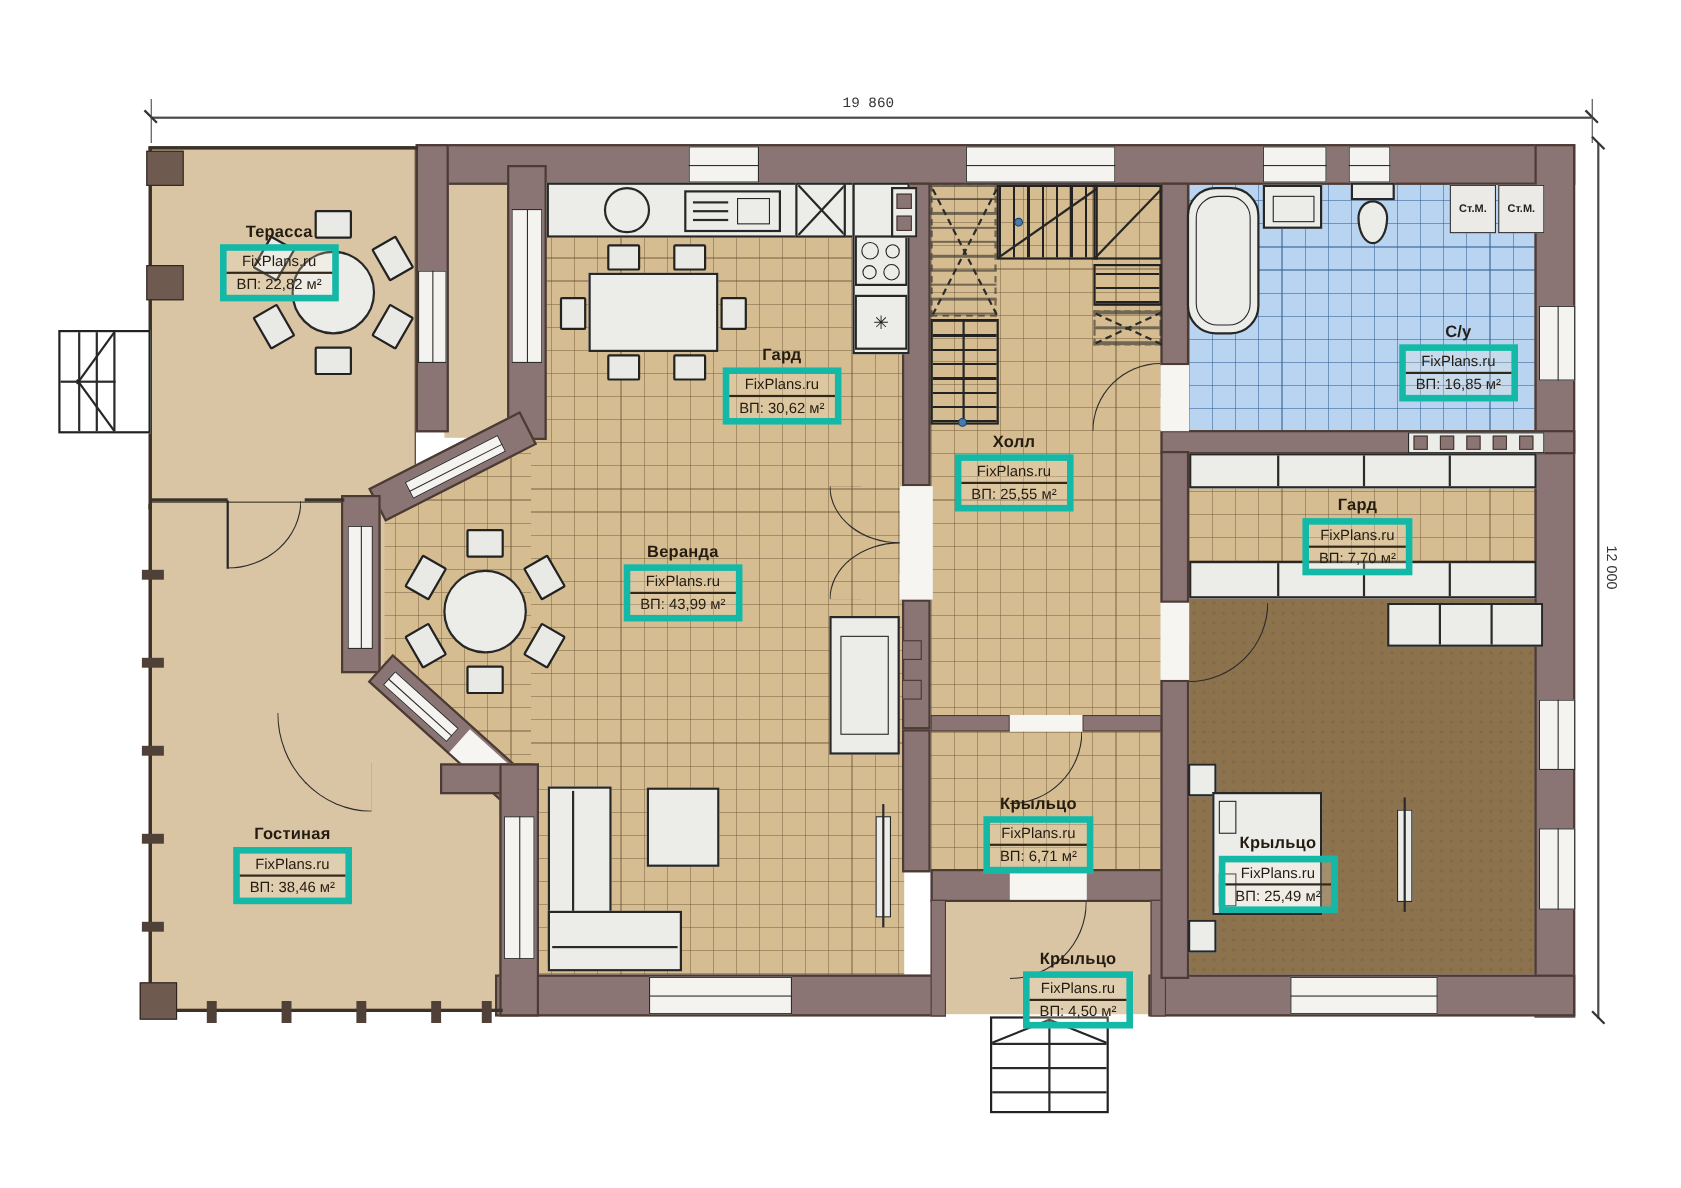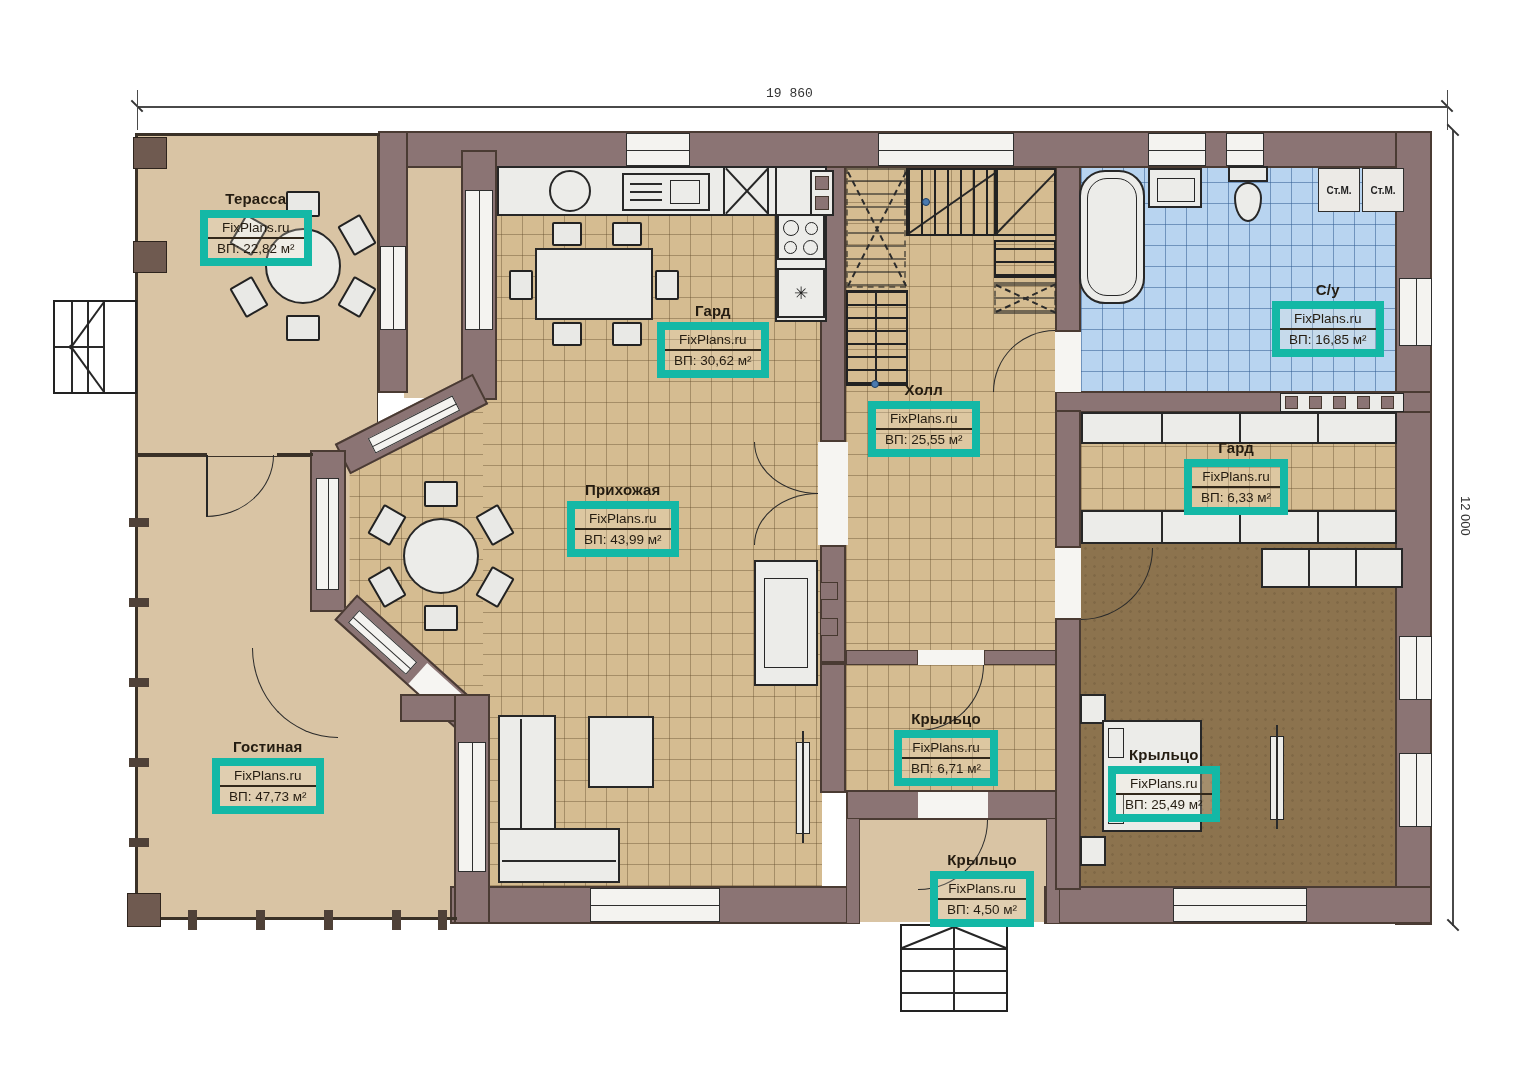--- a/index.html
+++ b/index.html
@@ -36,22 +36,22 @@
   .sq{position:absolute;background:#8b7474;border:1.5px solid #46382f;box-sizing:border-box;}
   .dot{position:absolute;width:8px;height:8px;border-radius:50%;background:#4a7ab0;border:1px solid #1d3e63;box-sizing:border-box;}
   
   .flight{position:absolute;border:2px solid #222;box-sizing:border-box;}
   .stv{background-image:repeating-linear-gradient(90deg,#222 0 2px,transparent 2px 13px);}
   .sth{background-image:repeating-linear-gradient(0deg,#222 0 2px,transparent 2px 13px);}
   .faded{opacity:.55;border-style:dashed;}
   
   .label{position:absolute;color:#241c11;}
   .room-label{text-align:center;}
-  .room-name{font-weight:700;font-size:15px;margin:0 0 3px 0;letter-spacing:.2px;white-space:nowrap;}
-  .room-box{display:inline-block;border:8px solid #14b8a6;background:rgba(250,240,220,.22);}
+  .room-name{font-weight:700;font-size:15px;margin:12px 0 3px 0;letter-spacing:.2px;white-space:nowrap;}
+  .room-box{display:inline-block;border:6px solid #14b8a6;background:rgba(250,240,220,.22);}
   .room-box div{padding:2px 9px;font-size:13.5px;font-weight:500;white-space:nowrap;}
   .room-box .room-area{border-top:2px solid #32281a;}
   .appl{position:absolute;background:#eceae6;border:1.5px solid #2e2e2e;box-sizing:border-box;
         display:flex;align-items:center;justify-content:center;font-size:10px;font-weight:600;color:#222;}
   .dimline{position:absolute;background:#4a4a4a;}
   .dimlabel{position:absolute;font-size:13px;color:#333;}
   .tick{position:absolute;width:16px;height:2px;background:#333;transform:rotate(45deg);}
   .inner-line{position:absolute;background:#2a2a2a;}
   .burner{position:absolute;border:1.5px solid #222;border-radius:50%;box-sizing:border-box;}
 </style>
@@ -344,35 +344,35 @@
     <div class="room-name">С/у</div>
     <div class="room-box">
       <div class="room-brand">FixPlans.ru</div>
       <div class="room-area">ВП: 16,85 м²</div>
     </div>
   </div>
   <div class="label room-label" style="left:1184px;top:439px;">
     <div class="room-name">Гард</div>
     <div class="room-box">
       <div class="room-brand">FixPlans.ru</div>
-      <div class="room-area">ВП: 6,33 м²</div>
+      <div class="room-area">ВП: 7,70 м²</div>
     </div>
   </div>
   <div class="label room-label" style="left:567px;top:481px;">
-    <div class="room-name">Прихожая</div>
+    <div class="room-name">Веранда</div>
     <div class="room-box">
       <div class="room-brand">FixPlans.ru</div>
       <div class="room-area">ВП: 43,99 м²</div>
     </div>
   </div>
   <div class="label room-label" style="left:212px;top:738px;">
     <div class="room-name">Гостиная</div>
     <div class="room-box">
       <div class="room-brand">FixPlans.ru</div>
-      <div class="room-area">ВП: 47,73 м²</div>
+      <div class="room-area">ВП: 38,46 м²</div>
     </div>
   </div>
   <div class="label room-label" style="left:894px;top:710px;">
     <div class="room-name">Крыльцо</div>
     <div class="room-box">
       <div class="room-brand">FixPlans.ru</div>
       <div class="room-area">ВП: 6,71 м²</div>
     </div>
   </div>
   <div class="label room-label" style="left:1108px;top:746px;">

